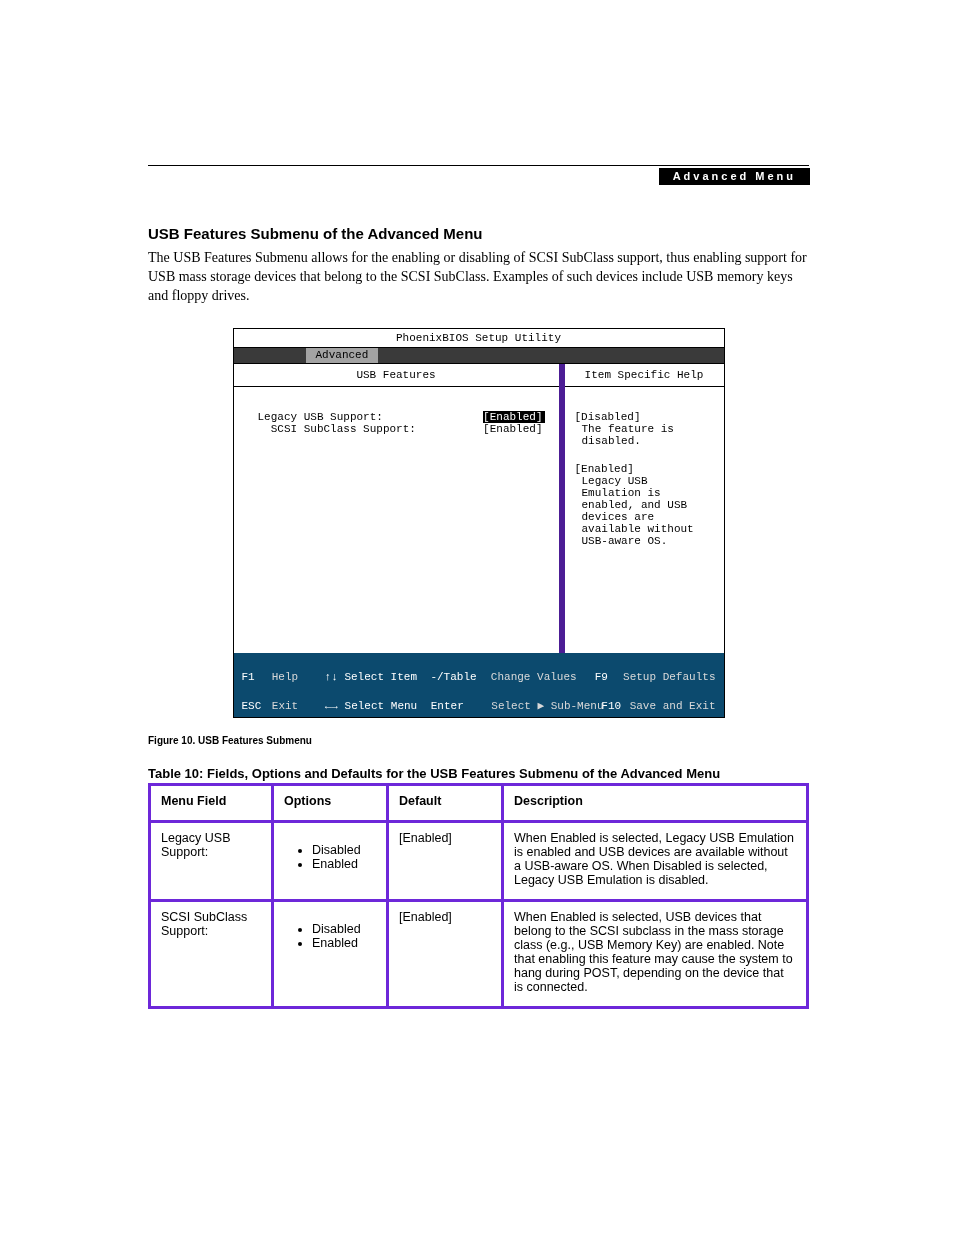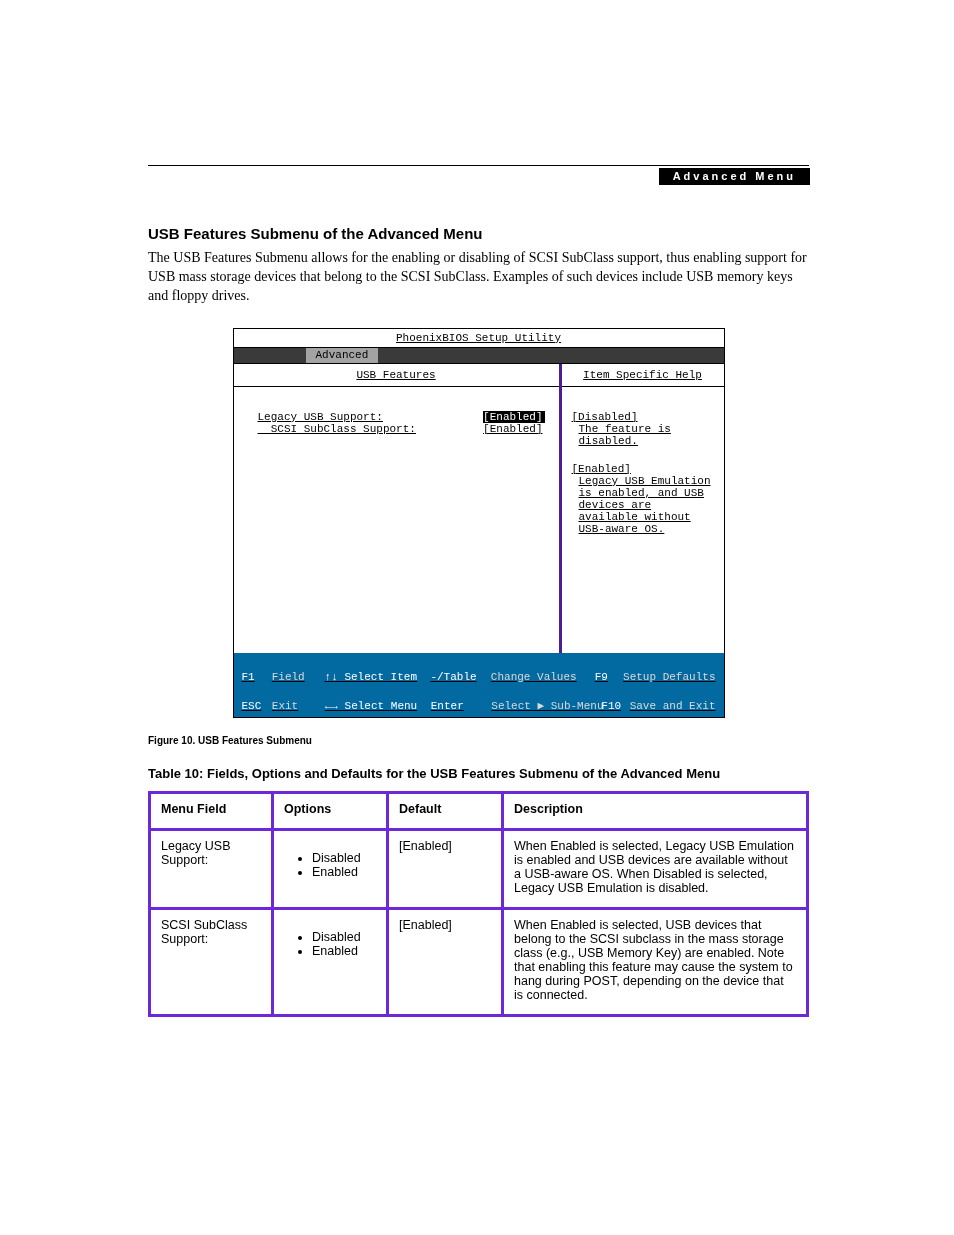--- a/index.html
+++ b/index.html
@@ -37,21 +37,21 @@
     font-size: 15px;
     margin: 40px 0 7px 0;
   }
   .para {
     font-family: "Times New Roman", Times, serif;
     font-size: 14px;
     line-height: 1.35;
   }
 
   
-  .bios-wrap { margin: 22px auto 0 auto; width: 492px; text-decoration: underline; }
+  .bios-wrap { margin: 22px auto 0 auto; width: 492px; }
   .bios {
     border: 1px solid #000;
     font-family: "Courier New", monospace;
     font-size: 11px;
     color: #000;
     background: #fff;
   }
   .bios-title {
     text-align: center;
     padding: 3px 0;
@@ -69,21 +69,21 @@
     padding: 1px 10px 1px 10px;
     margin-left: 72px;
     height: 13px;
   }
   .bios-body {
     display: flex;
     height: 289px;
   }
   .bios-left {
     flex: 0 0 325px;
-    border-right: 3px solid #4c1d95;
+    border-right: 6px solid #4c1d95;
     display:flex; flex-direction:column;
   }
   .bios-right {
     flex: 1;
     display:flex; flex-direction:column;
   }
   .bios-col-hdr {
     text-align: center;
     padding: 5px 0;
     border-bottom: 1px solid #000;
@@ -99,21 +99,21 @@
     padding: 24px 10px 0 10px;
   }
   .bios-row { display:flex; justify-content:space-between; }
   .bios-row .lbl { white-space:pre; }
   .bios-row .val { padding-right:2px; }
   .bios-val-hi { background:#000; color:#fff; }
   .help-block { margin-bottom: 16px; }
   .help-block .indent { padding-left: 7px; display:block; }
 
   .bios-foot {
-    background:#0369a1;
+    background:#0c4a6e;
     color:#d9d9d9;
     padding: 2px 8px 3px 8px;
     font-family:"Courier New", monospace;
     font-size:11px;
     line-height: 1.35;
     white-space: pre;
   }
   .bios-foot .k { color:#fff; }
   .bios-foot-row { display:flex; }
   .bios-foot-row > span { display:inline-block; }
@@ -127,21 +127,21 @@
   .fig-cap {
     font-family: Arial, Helvetica, sans-serif;
     font-size: 10px;
     font-weight: bold;
     margin: 17px 0 20px 0;
   }
   .tbl-cap {
     font-family: Arial, Helvetica, sans-serif;
     font-size: 13px;
     font-weight: bold;
-    margin-bottom: 10px;
+    margin-bottom: 2px;
   }
   table.opts {
     border-collapse: collapse;
     width: 100%;
     font-family: Arial, Helvetica, sans-serif;
     font-size: 12.5px;
   }
   table.opts th, table.opts td {
     border: 3px solid #6d28d9;
     text-align: left;
@@ -202,21 +202,21 @@
               <span class="indent">The feature is disabled.</span>
             </div>
             <div class="help-block">
               <span>[Enabled]</span>
               <span class="indent">Legacy USB Emulation is enabled, and USB devices are available without USB-aware OS.</span>
             </div>
           </div>
         </div>
       </div>
       <div class="bios-foot">
-<div class="bios-foot-row"><span class="ff-key k">F1</span><span class="ff-act">Field</span><span class="ff-nav k">↑↓ Select Item</span><span class="ff-chg k">-/Table</span><span class="ff-chglbl">Change Values</span><span class="ff-rk k">F9</span><span>Setup Defaults</span></div>
+<div class="bios-foot-row"><span class="ff-key k">F1</span><span class="ff-act">Help</span><span class="ff-nav k">↑↓ Select Item</span><span class="ff-chg k">-/Table</span><span class="ff-chglbl">Change Values</span><span class="ff-rk k">F9</span><span>Setup Defaults</span></div>
 <div class="bios-foot-row"><span class="ff-key k">ESC</span><span class="ff-act">Exit</span><span class="ff-nav k">←→ Select Menu</span><span class="ff-chg k">Enter</span><span class="ff-chglbl">Select ▶ Sub-Menu</span><span class="ff-rk k">F10</span><span>Save and Exit</span></div></div>
     </div>
   </div>
 
   <div class="fig-cap">Figure 10.  USB Features Submenu</div>
 
   <div class="tbl-cap">Table 10: Fields, Options and Defaults for the USB Features Submenu of the Advanced Menu</div>
 
   <table class="opts">
     <tbody>

